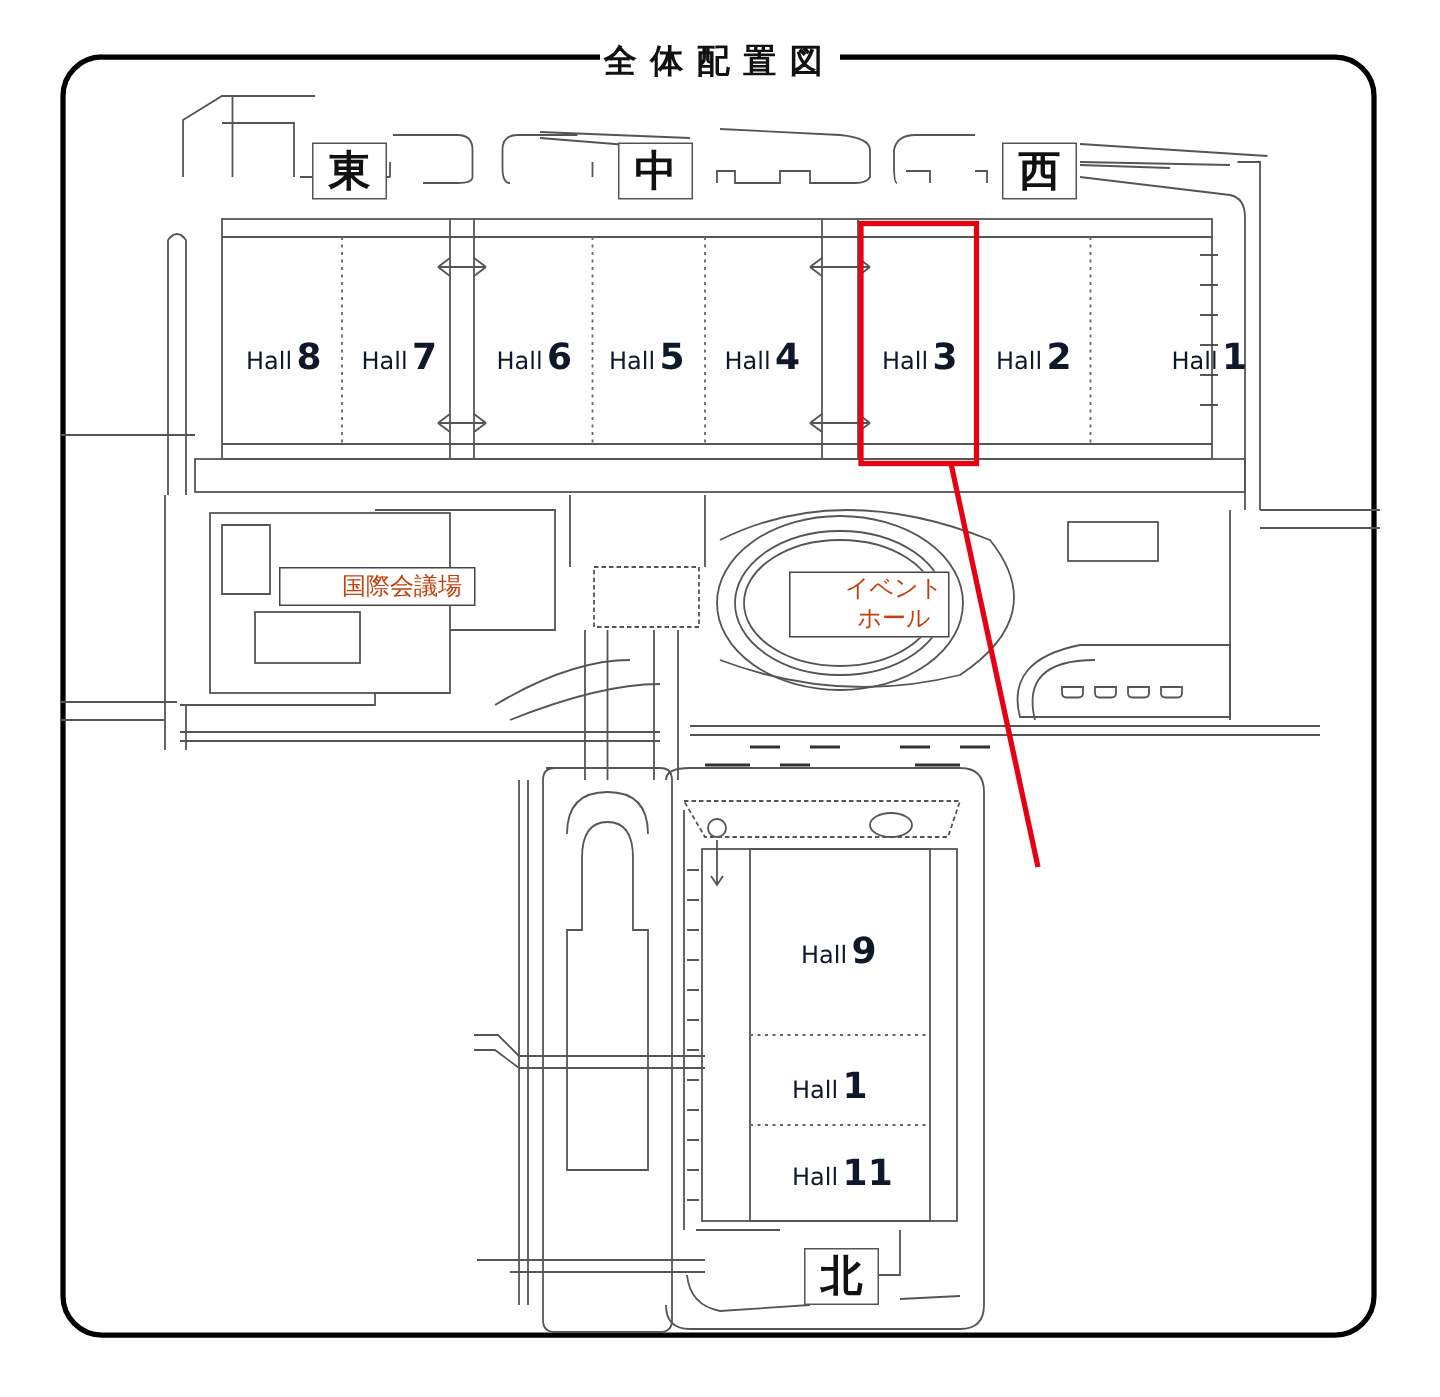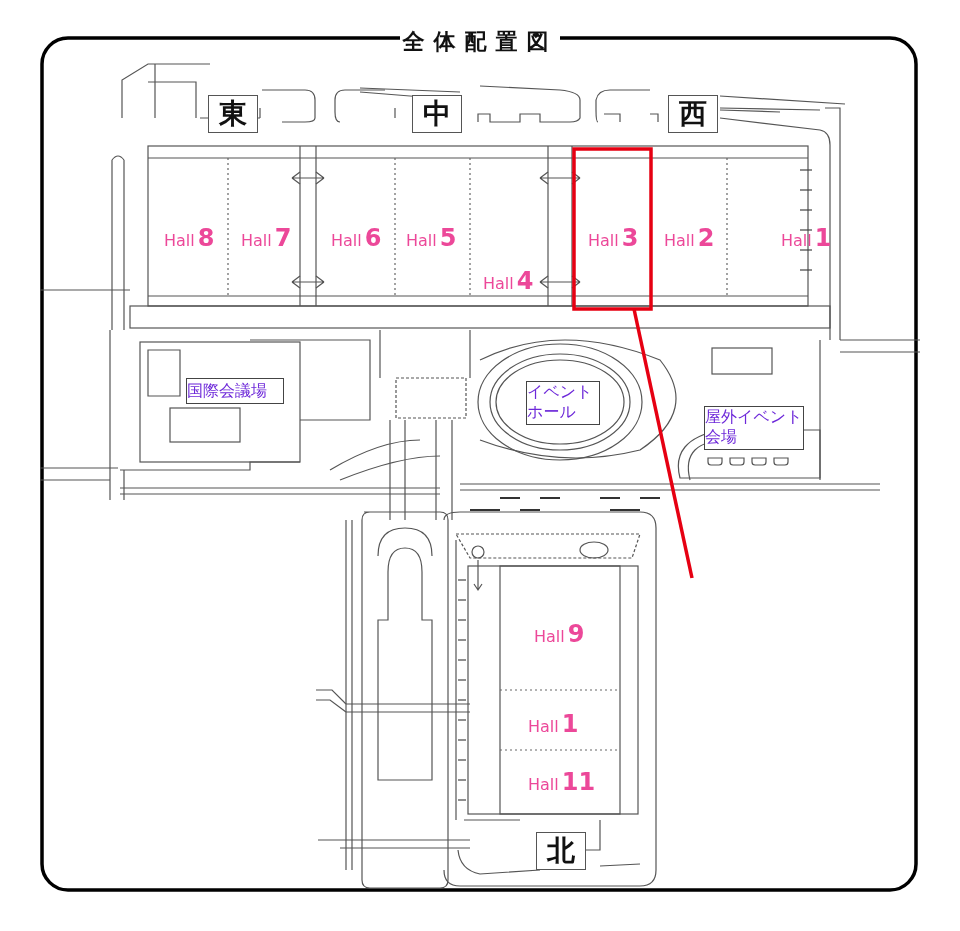--- a/index.html
+++ b/index.html
@@ -10,27 +10,27 @@
       position: absolute; left: 400px; top: 24px; width: 160px; height: 36px;
       background: #fff; text-align: center; font-weight: bold; font-size: 22px;
       letter-spacing: 9px; line-height: 36px; color: #111; z-index: 3;
     }
     .dir-box {
       position: absolute; width: 48px; height: 36px; border: 1.5px solid #555;
       background: #fff; text-align: center; font-weight: bold; font-size: 28px;
       line-height: 36px; color: #111; z-index: 3;
     }
     .hall-label {
-      position: absolute; font-size: 16px; color: #ec4899; white-space: nowrap; z-index: 3;
+      position: absolute; font-size: 16px; color: #0f172a; white-space: nowrap; z-index: 3;
       font-family: "DejaVu Sans", sans-serif;
     }
     .hall-label b { font-size: 24px; font-weight: bold; margin-left: 3px; }
     .venue-box {
       position: absolute; border: 1.2px solid #444; background: #fff;
-      color: #6d28d9; z-index: 3; font-size: 16px; line-height: 20px;
+      text-align: center; color: #c2410c; z-index: 3; font-size: 16px; line-height: 20px; padding-left: 33px;
     }
     .annotation {
       position: absolute; left: 678px; top: 584px; color: #e60012; font-weight: bold;
       font-size: 24px; line-height: 30px; z-index: 4; white-space: nowrap;
       font-family: "Liberation Sans", "DejaVu Sans", sans-serif;
     }
   </style>
 </head>
 <body>
 
@@ -182,21 +182,21 @@
   </div>
   <div class="hall-label" style="left:241px;top:224px;">
     <span>Hall</span><b>7</b>
   </div>
   <div class="hall-label" style="left:331px;top:224px;">
     <span>Hall</span><b>6</b>
   </div>
   <div class="hall-label" style="left:406px;top:224px;">
     <span>Hall</span><b>5</b>
   </div>
-  <div class="hall-label" style="left:483px;top:224px;margin-top:43px;">
+  <div class="hall-label" style="left:483px;top:224px;">
     <span>Hall</span><b>4</b>
   </div>
   <div class="hall-label" style="left:588px;top:224px;">
     <span>Hall</span><b>3</b>
   </div>
   <div class="hall-label" style="left:664px;top:224px;">
     <span>Hall</span><b>2</b>
   </div>
   <div class="hall-label" style="left:739px;top:224px;margin-left:42px;">
     <span>Hall</span><b>1</b>
@@ -209,20 +209,16 @@
   </div>
   <div class="hall-label" style="left:528px;top:768px;">
     <span>Hall</span><b>11</b>
   </div>
 
   <div class="venue-box" style="left:186px;top:378px;width:96px;height:24px;line-height:24px;">国際会議場</div>
   <div class="venue-box" style="left:526px;top:381px;width:72px;height:42px;">
     <div>イベント</div>
     <div>ホール</div>
   </div>
-  <div class="venue-box" style="left:704px;top:406px;width:98px;height:42px;">
-    <div>屋外イベント</div>
-    <div>会場</div>
-  </div>
 
   <div class="annotation">
   </div>
 </div>
 
 </body></html>

